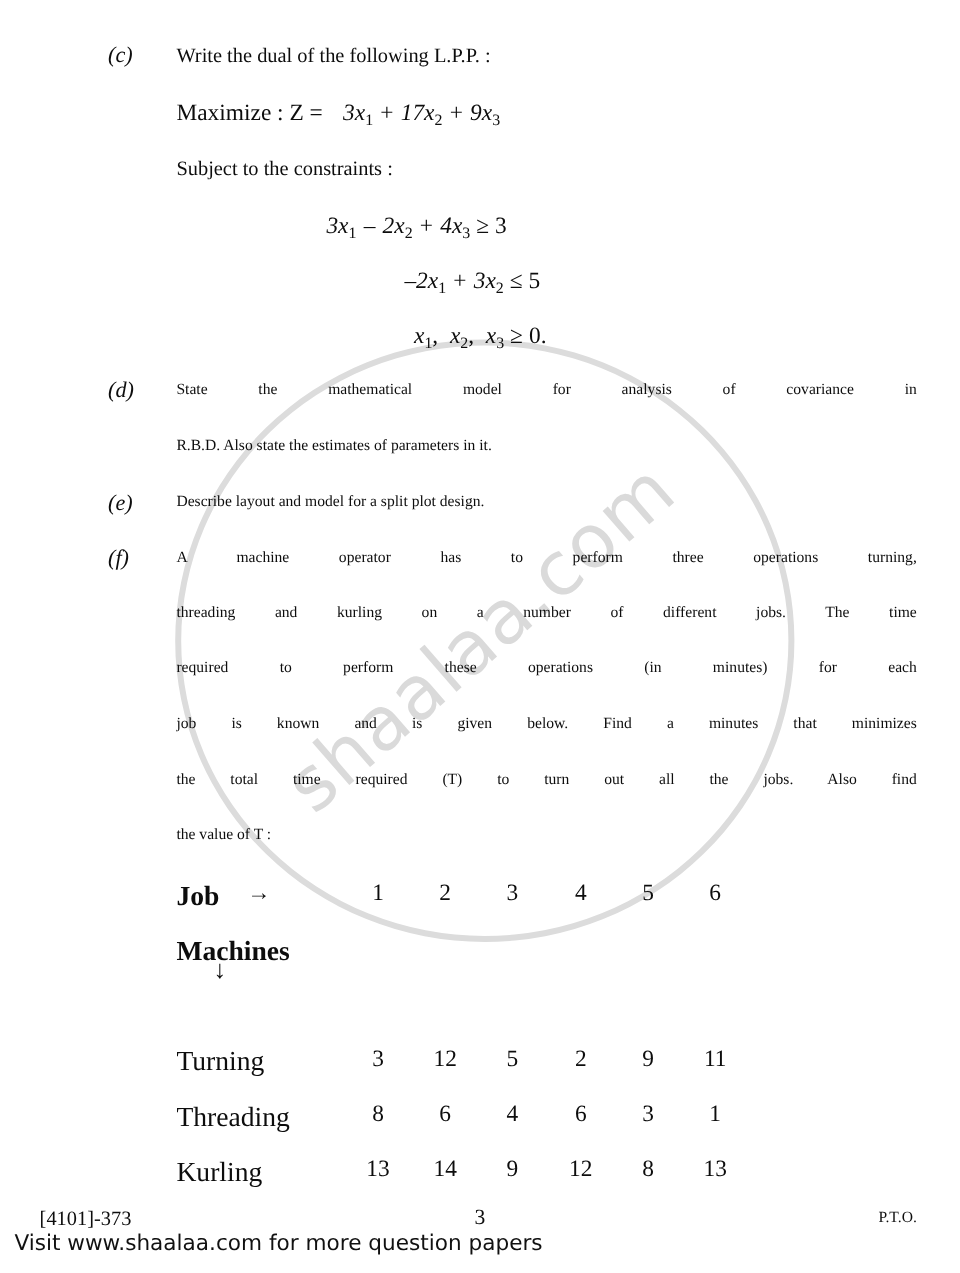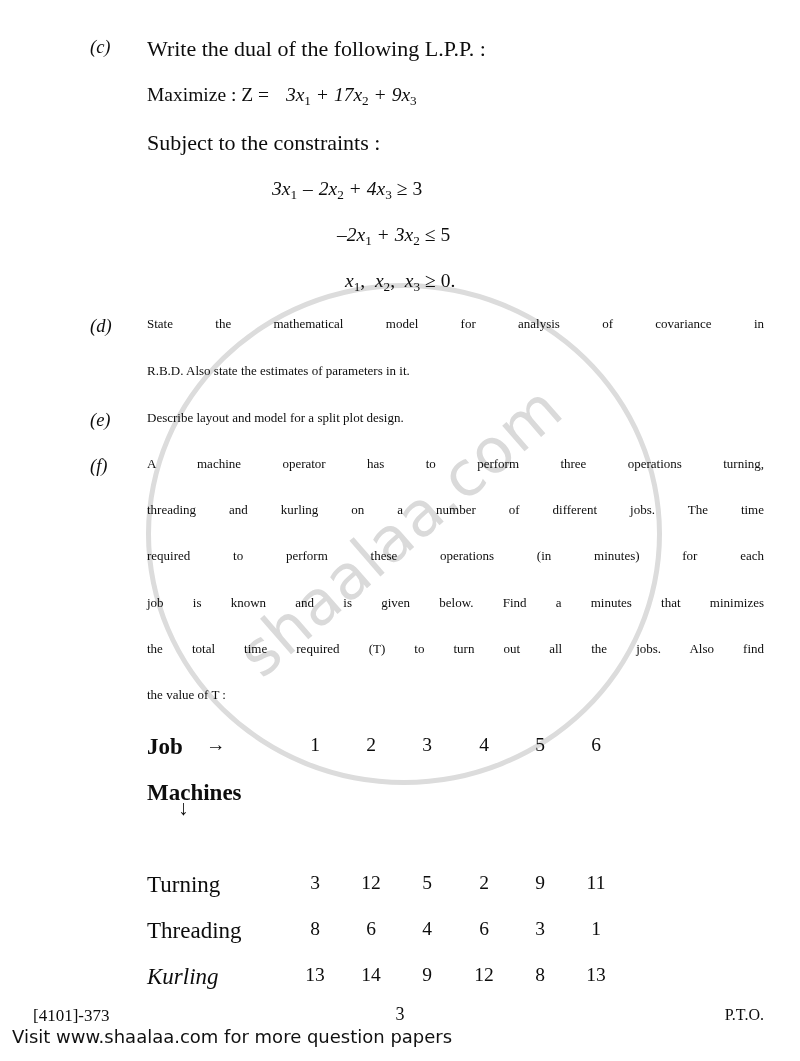--- a/index.html
+++ b/index.html
@@ -47,21 +47,21 @@
   }
 
   
   #content {
     position: relative;
     z-index: 2;
   }
 
   .qline {
     position: absolute;
-    font-size: 22px;
+    font-size: 17px;
     line-height: 1;
     white-space: nowrap;
   }
   .marker {
     position: absolute;
     font-size: 18.5px;
     font-style: italic;
     line-height: 1;
   }
 
@@ -147,21 +147,21 @@
     top: 1005px;
     width: 800px;
     text-align: center;
     font-size: 18px;
     line-height: 1;
   }
   #footer-pto {
     position: absolute;
     right: 36px;
     top: 1007px;
-    font-size: 16px;
+    font-size: 13px;
     line-height: 1;
   }
   #footer-banner {
     position: absolute;
     left: 12px;
     top: 1028px;
     font-family: "DejaVu Sans", "Liberation Sans", sans-serif;
     font-size: 18px;
     line-height: 1;
     color: #111111;
@@ -237,21 +237,21 @@
       <div class="cell" style="left:576px; top:873px;font-family:Liberation Serif, serif;">11</div>
 
       <div class="tlabel" style="top:919px;">Threading</div>
       <div class="cell" style="left:295px; top:919px;">8</div>
       <div class="cell" style="left:351px; top:919px;">6</div>
       <div class="cell" style="left:407px; top:919px;">4</div>
       <div class="cell" style="left:464px; top:919px;">6</div>
       <div class="cell" style="left:520px; top:919px;">3</div>
       <div class="cell" style="left:576px; top:919px;">1</div>
 
-      <div class="tlabel" style="top:965px;font-style:italic;">Kurling</div>
+      <div class="tlabel" style="top:965px;">Kurling</div>
       <div class="cell" style="left:295px; top:965px;">13</div>
       <div class="cell" style="left:351px; top:965px;">14</div>
       <div class="cell" style="left:407px; top:965px;">9</div>
       <div class="cell" style="left:464px; top:965px;">12</div>
       <div class="cell" style="left:520px; top:965px;">8</div>
       <div class="cell" style="left:576px; top:965px;">13</div>
     </div>
 
     <div id="footer-code">[4101]-373</div>
     <div id="footer-page">3</div>

